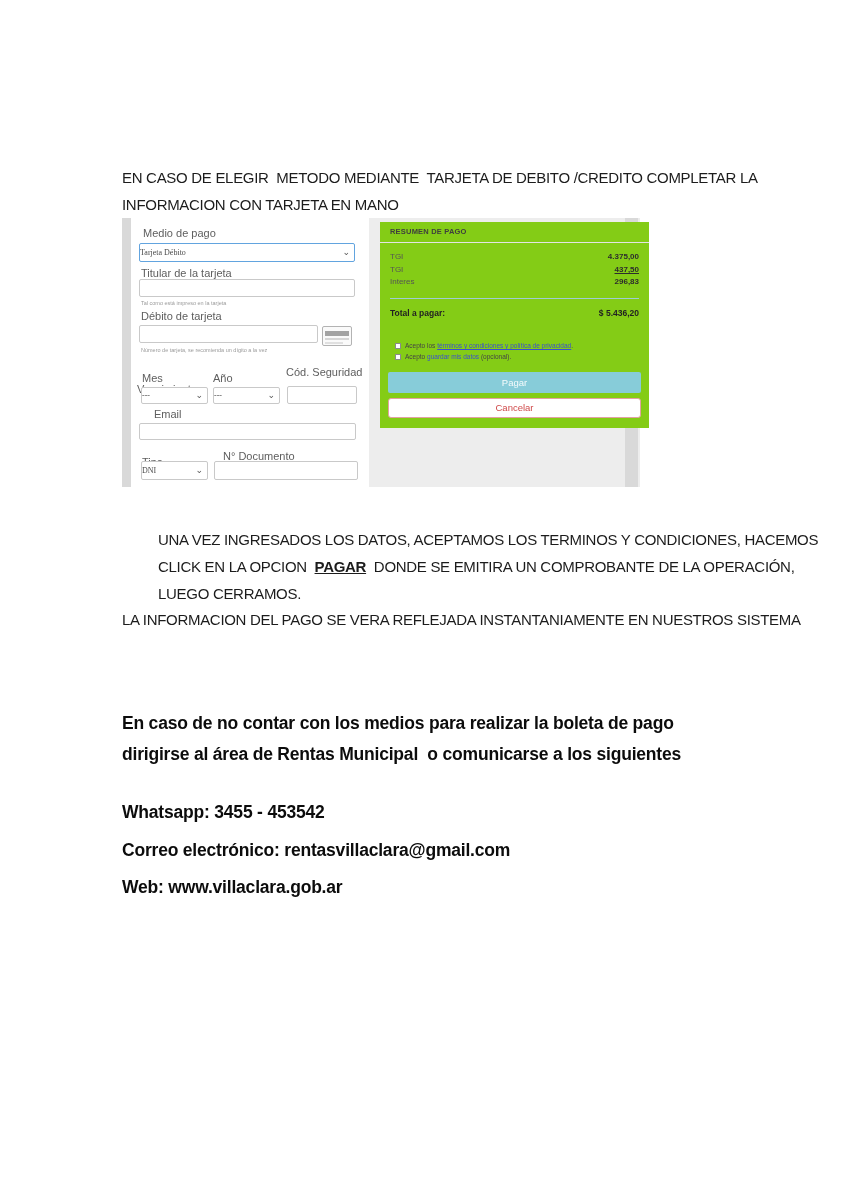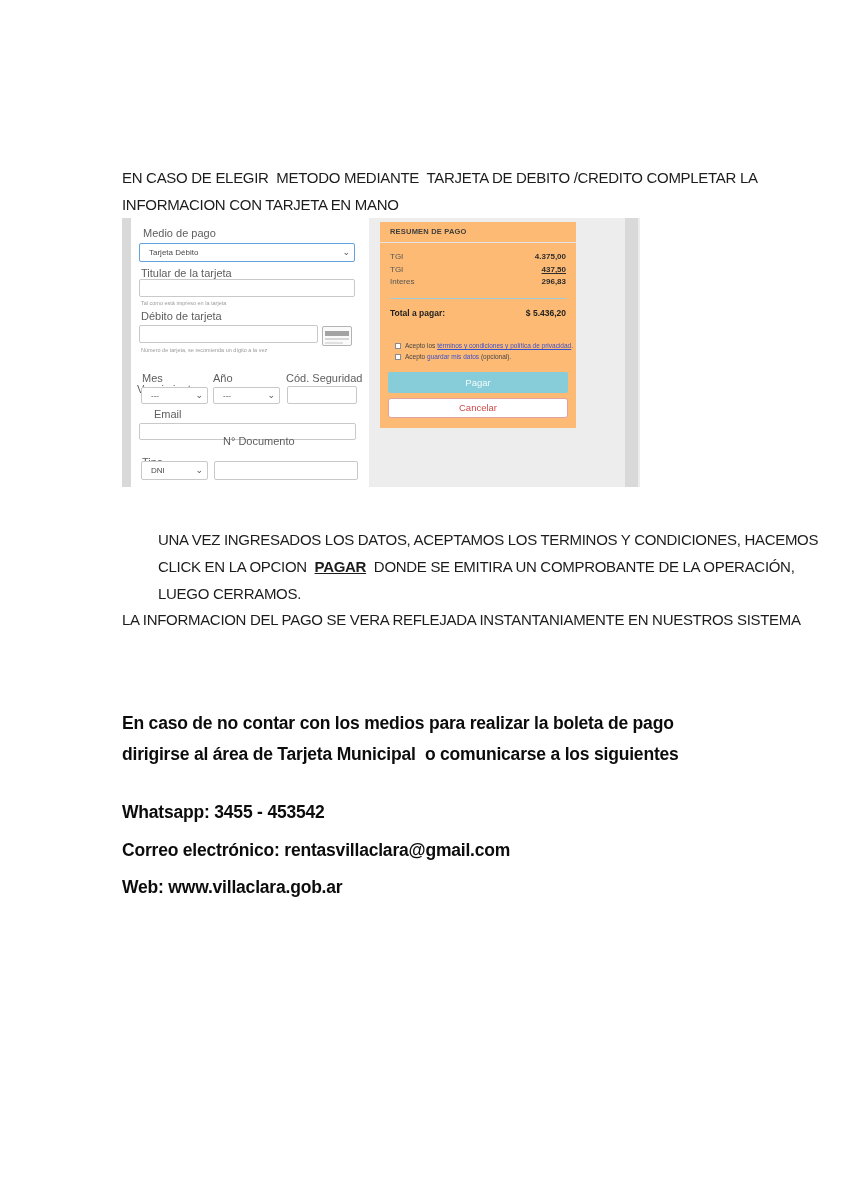--- a/index.html
+++ b/index.html
@@ -21,41 +21,41 @@
   .shot { position: absolute; left: 122px; top: 218px; width: 518px; height: 269px;
           background: #ffffff; }
   .left-strip { position: absolute; left: 0; top: 0; width: 9px; height: 269px;
                 background: #d9d9d9; }
 
   .form-label { position: absolute; color: #5e5e5e; font-size: 11px; white-space: nowrap; }
   .form-input { position: absolute; background: #fff; border: 1px solid #c9c9c9;
                 border-radius: 2px; }
   .form-select { position: absolute; background: #fff; border: 1px solid #c9c9c9;
                  border-radius: 2px; color: #4a4a4a; font-size: 8px; line-height: 17px;
-                 padding-left: 9px; white-space: nowrap; }
+                 white-space: nowrap; font-family: Liberation Serif, serif; }
   .form-select.focused { border: 1px solid #62a4df; }
   .chev { position: absolute; right: 4px; top: 0; color: #555; font-size: 9px;
           line-height: 15px; }
   .helper { position: absolute; color: #9b9b9b; font-size: 5.5px; white-space: nowrap; }
 
   .cc-icon { position: absolute; left: 200px; top: 108px; width: 30px; height: 20px;
              background: #fafafa; border: 1px solid #b3b3b3; border-radius: 2px; }
   .cc-icon .band { position: absolute; left: 2px; right: 2px; top: 4px; height: 5px;
                    background: #a3a3a3; }
   .cc-icon .line1 { position: absolute; left: 2px; right: 2px; top: 11px; height: 2px;
                     background: #d6d6d6; }
   .cc-icon .line2 { position: absolute; left: 2px; right: 8px; top: 15px; height: 2px;
                     background: #e0e0e0; }
 
   .summary-panel { position: absolute; left: 247px; top: 0; width: 271px; height: 269px;
                    background: #ededed; }
   .right-strip { position: absolute; right: 2px; top: 0; width: 13px; height: 269px;
                  background: #d9d9d9; }
-  .summary-card { position: absolute; left: 11px; top: 4px; width: 196px; height: 206px;
-                  background: #fdba74; }
+  .summary-card { position: absolute; left: 11px; top: 4px; width: 269px; height: 206px;
+                  background: #84cc16; }
   .sum-title { position: absolute; left: 10px; top: 5px; font-size: 7.5px; font-weight: bold;
                color: #3e3e3e; letter-spacing: 0.2px; }
   .sum-div { position: absolute; left: 0; right: 0; top: 20px; height: 1px; background: #e4e4e4; }
   .sum-row-label { position: absolute; left: 10px; font-size: 8px; color: #555; }
   .sum-row-value { position: absolute; right: 10px; font-size: 8px; color: #2d2d2d;
                    font-weight: bold; text-align: right; }
   .teal-div { position: absolute; left: 10px; right: 10px; top: 76px; height: 1px;
               background: #9fccd6; }
   .total-label { position: absolute; left: 10px; top: 86px; font-size: 8.5px;
                  font-weight: bold; color: #222; }
@@ -106,37 +106,37 @@
     <div class="cc-icon">
       <div class="band"></div>
         <div class="line1"></div>
         <div class="line2"></div>
     </div>
     <div class="helper" style="left:19px; top:129px;">Número de tarjeta, se recomienda un dígito a la vez</div>
 
     <div class="form-label" style="left:15px; top:141px;margin-top:24px;">Vencimiento</div>
     <div class="form-label" style="left:20px; top:154px;">Mes</div>
     <div class="form-label" style="left:91px; top:154px;">Año</div>
-    <div class="form-label" style="left:164px; top:154px;">Cód. Seguridad</div>
+    <div class="form-label" style="left:164px; top:148px;">Cód. Seguridad</div>
 
     <div class="form-select" style="left:19px; top:169px; width:67px; height:17px; line-height:15px;">
       <span>---</span>
       <span class="chev" style="line-height:15px;">⌄</span>
     </div>
     <div class="form-select" style="left:91px; top:169px; width:67px; height:17px; line-height:15px;">
       <span>---</span>
       <span class="chev" style="line-height:15px;">⌄</span>
     </div>
     <div class="form-input" style="left:165px; top:168px; width:70px; height:18px;"></div>
 
     <div class="form-label" style="left:32px; top:190px;">Email</div>
     <div class="form-input" style="left:17px; top:205px; width:217px; height:17px;"></div>
 
     <div class="form-label" style="left:20px; top:238px;">Tipo</div>
-    <div class="form-label" style="left:93px; top:217px;padding-left:8px;">N° Documento</div>
+    <div class="form-label" style="left:93px; top:232px;padding-left:8px;">N° Documento</div>
     <div class="form-select" style="left:19px; top:243px; width:67px; height:19px; line-height:17px;">
       <span>DNI</span>
       <span class="chev" style="line-height:17px;">⌄</span>
     </div>
     <div class="form-input" style="left:92px; top:243px; width:144px; height:19px;"></div>
   </div>
 
   <div class="summary-panel">
     <div class="right-strip"></div>
     <div class="summary-card">
@@ -180,18 +180,18 @@
   <div class="doc-line"><span>CLICK EN LA OPCION  </span><span class="pagar-em">PAGAR</span><span>  DONDE SE EMITIRA UN COMPROBANTE DE LA OPERACIÓN,</span></div>
   <div class="doc-line">LUEGO CERRAMOS.</div>
 </div>
 
 <div class="doc-par" style="top:606px;">
   <div class="doc-line">LA INFORMACION DEL PAGO SE VERA REFLEJADA INSTANTANIAMENTE EN NUESTROS SISTEMA</div>
 </div>
 
 <div class="contact-head" style="top:708px;">
   <div class="doc-line">En caso de no contar con los medios para realizar la boleta de pago</div>
-  <div class="doc-line">dirigirse al área de Tarjeta Municipal  o comunicarse a los siguientes</div>
+  <div class="doc-line">dirigirse al área de Rentas Municipal  o comunicarse a los siguientes</div>
 </div>
 
 <div class="contact-line" style="top:802px;">Whatsapp: 3455 - 453542</div>
 <div class="contact-line" style="top:840px;">Correo electrónico: rentasvillaclara@gmail.com</div>
 <div class="contact-line" style="top:877px;">Web: www.villaclara.gob.ar</div>
 
 </body></html>

